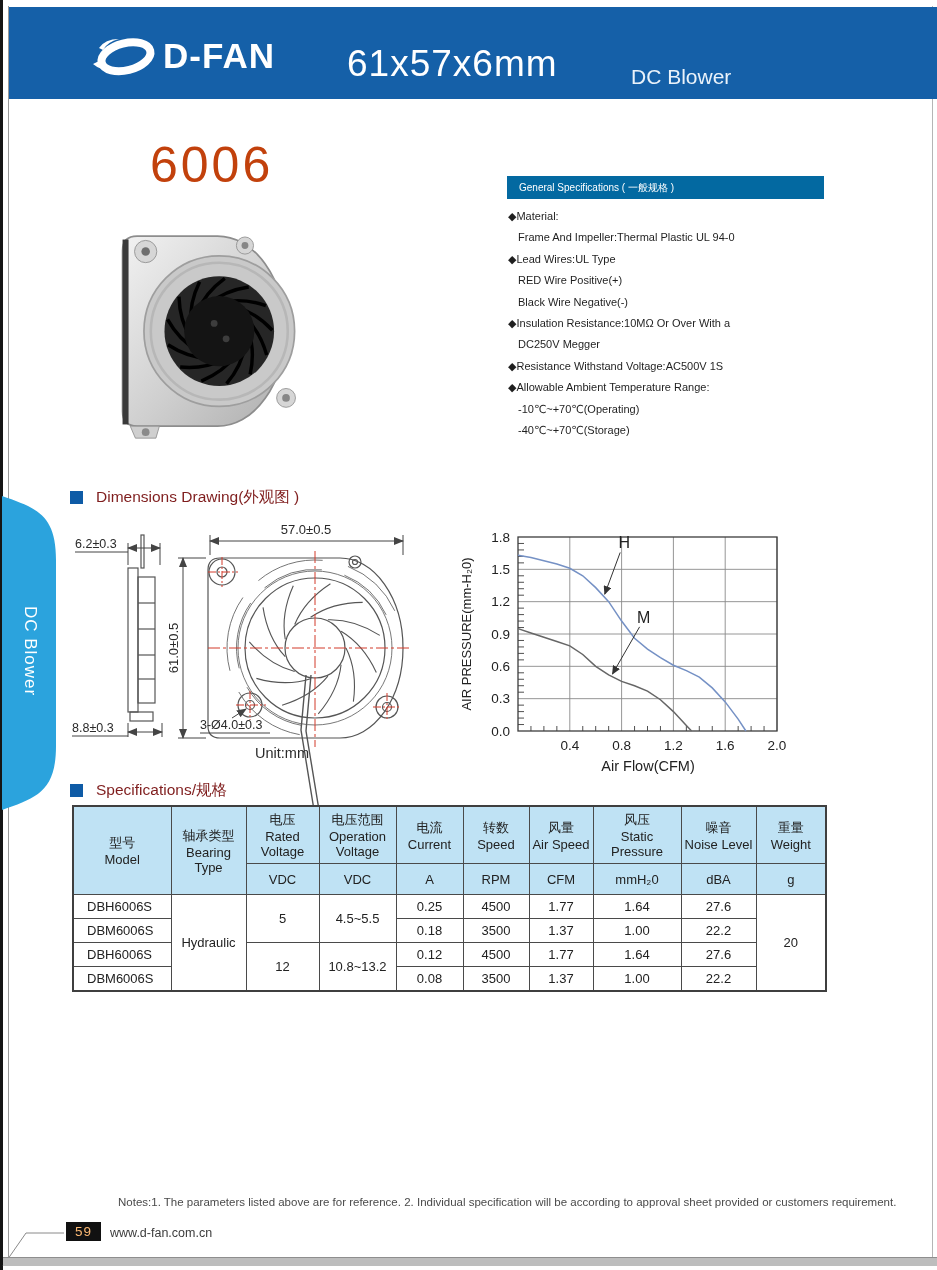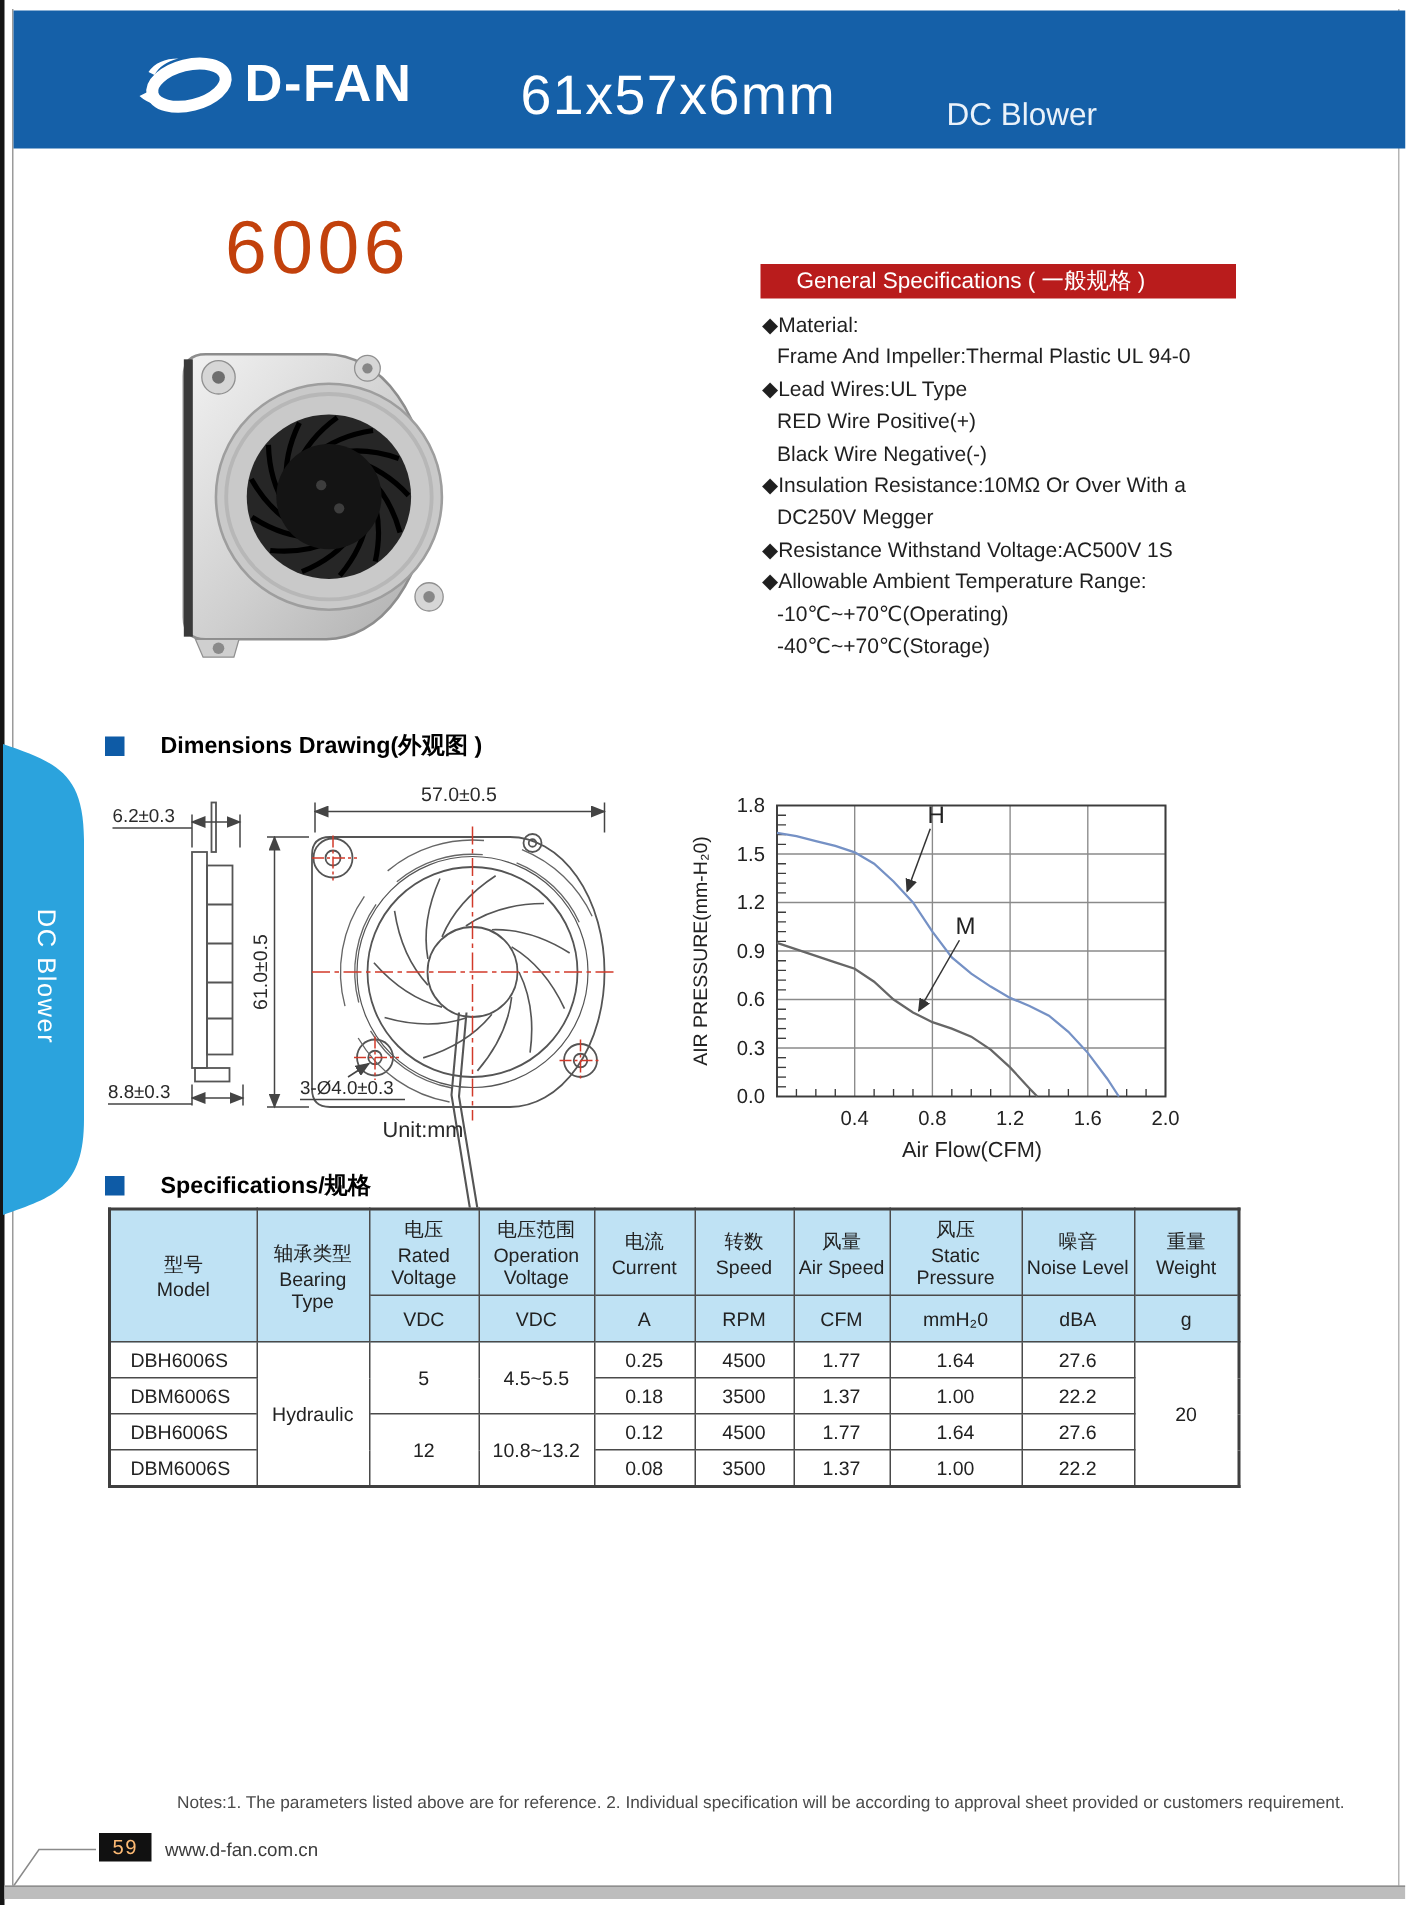--- a/index.html
+++ b/index.html
@@ -11,26 +11,26 @@
   .bottom-bar{position:absolute;left:3px;top:1257px;width:934px;height:8px;background:#bdbdbd;border-top:1px solid #8e8e8e;}
 
   .header-bar{position:absolute;left:9px;top:7px;width:935px;height:92px;background:#1560a8;}
   .logo-wrap{position:absolute;left:80px;top:24px;display:flex;align-items:center;}
   .brand{color:#fff;font-size:35px;font-weight:bold;letter-spacing:1px;margin-left:2px;}
   .size-title{position:absolute;left:338px;top:36px;color:#fff;font-size:37px;letter-spacing:1px;}
   .ptype{position:absolute;left:622px;top:58px;color:#eaf2fa;font-size:21px;}
 
   .model-title{position:absolute;left:150px;top:136px;font-size:50px;letter-spacing:3px;color:#c2410c;}
 
-  .gs-bar{position:absolute;left:507px;top:176px;width:317px;height:23px;background:#b91c1c;
-          color:#fff;font-size:15px;line-height:23px;padding-left:24px;box-sizing:border-box;}
-  .gs-list{position:absolute;left:508px;top:206px;width:410px;font-size:14px;line-height:21.4px;color:#1f1f1f;}
+  .gs-bar{position:absolute;left:507px;top:176px;width:317px;height:23px;background:#0369a1;
+          color:#fff;font-size:10px;line-height:23px;padding-left:12px;box-sizing:border-box;}
+  .gs-list{position:absolute;left:508px;top:206px;width:410px;font-size:11px;line-height:21.4px;color:#1f1f1f;}
   .gs-list .ind{padding-left:10px;}
 
-  .sec-title{position:absolute;font-size:15.5px;color:#000000;display:flex;align-items:center;gap:24px;font-weight:bold;}
+  .sec-title{position:absolute;font-size:15.5px;color:#7f1d1d;display:flex;align-items:center;gap:13px;}
   .sq{display:inline-block;width:13px;height:13px;background:#0e5ba6;}
 
   .spec-table{position:absolute;left:72px;top:805px;border-collapse:collapse;table-layout:fixed;
               font-size:13px;color:#222;background:#fff;border:2px solid #3f3f3f;}
   .spec-table th,.spec-table td{border:1px solid #4a4a4a;text-align:center;padding:0 2px;}
   .spec-table thead th{background:#bfe2f4;font-weight:normal;}
   .hrow1 th{height:56px;margin-left:44px;}
   .hrow2 th{height:30px;}
   .spec-table tbody td{height:23px;}
   .model-cell{text-align:left !important;padding-left:13px !important;}

